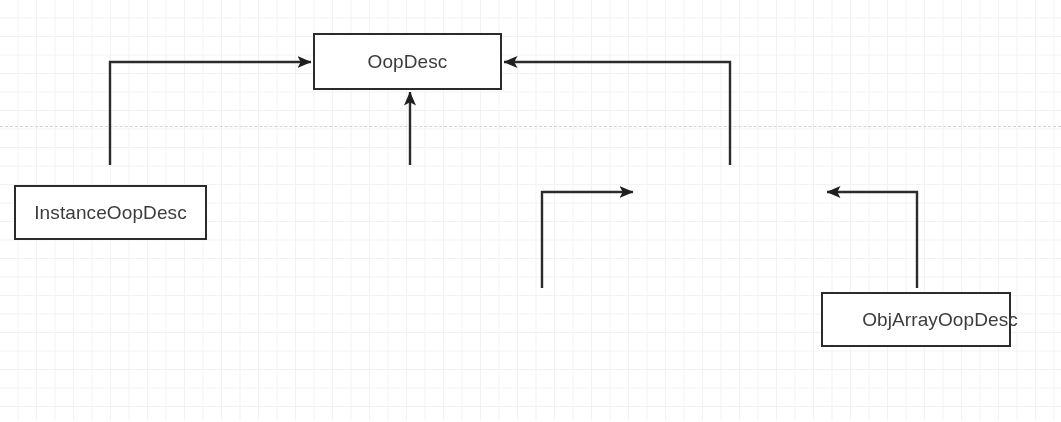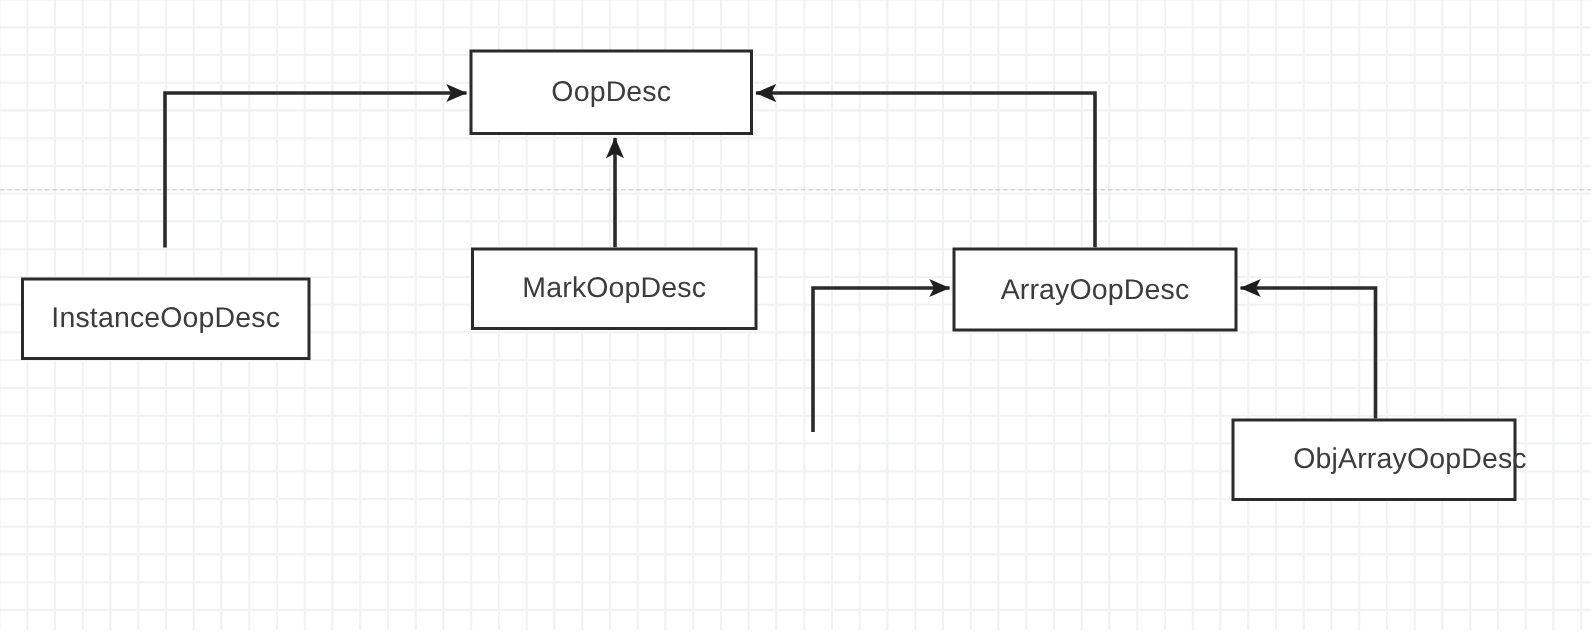--- a/index.html
+++ b/index.html
@@ -102,26 +102,20 @@
   </svg>
 
   <div class="node" style="left:313px; top:33px; width:189px; height:57px;">
     <span class="node-label">OopDesc</span>
   </div>
 
   <div class="node" style="left:14px; top:165px; width:193px; height:55px;margin-top:20px;">
     <span class="node-label">InstanceOopDesc</span>
   </div>
 
-  <div class="node" style="left:314px; top:165px; width:191px; height:55px;">
-    <span class="node-label">MarkOopDesc</span>
-  </div>
-
-  <div class="node" style="left:635px; top:165px; width:190px; height:56px;">
-    <span class="node-label">ArrayOopDesc</span>
-  </div>
 
 
-  <div class="node" style="left:821px; top:279px; width:190px; height:55px;padding-left:48px;">
+
+  <div class="node" style="left:821px; top:292px; width:190px; height:55px;padding-left:48px;">
     <span class="node-label">ObjArrayOopDesc</span>
   </div>
 
 </div>
 
 </body></html>

